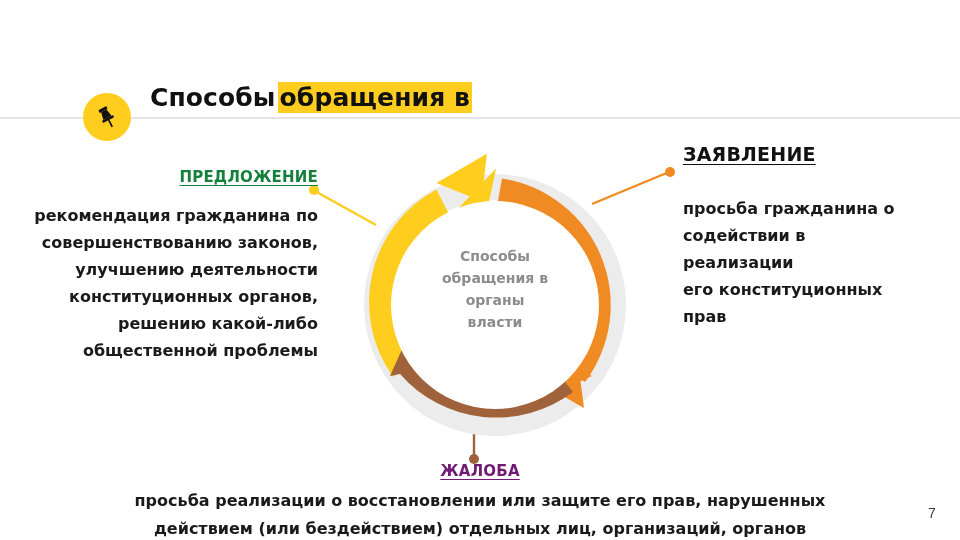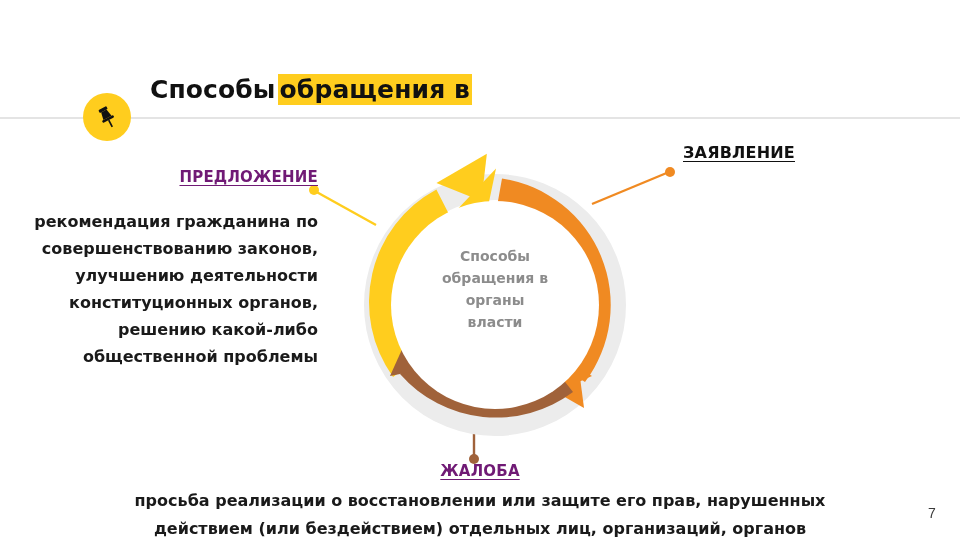--- a/index.html
+++ b/index.html
@@ -46,21 +46,21 @@
     display: flex;
     align-items: center;
     justify-content: center;
   }
   .pin-badge svg { display: block; }
 
   
   .title-block {
     position: absolute;
     left: 148px;
-    top: 74px;
+    top: 82px;
     width: 420px;
   }
   .title-line {
     font-size: 25px;
     font-weight: bold;
     color: #111111;
     line-height: 32px;
     letter-spacing: 0.1px;
     white-space: nowrap;
   }
@@ -101,43 +101,43 @@
   .callout-left {
     position: absolute;
     left: 0px;
     top: 168px;
     width: 318px;
     text-align: right;
   }
   .callout-left .heading {
     font-size: 15px;
     font-weight: bold;
-    color: #701a75;
+    color: #15803d;
     text-decoration: underline;
     text-underline-offset: 3px;
-    margin-bottom: 22px;
+    margin-bottom: 16px;
     letter-spacing: 0.2px;
   }
   .callout-left .body {
     font-size: 16px;
     font-weight: bold;
     color: #1a1a1a;
     line-height: 27px;
   }
 
   
   .callout-right {
     position: absolute;
     left: 683px;
     top: 143px;
     width: 270px;
     text-align: left;
   }
   .callout-right .heading {
-    font-size: 16px;
+    font-size: 19px;
     font-weight: bold;
     color: #111111;
     text-decoration: underline;
     text-underline-offset: 3px;
     margin-bottom: 30px;
     letter-spacing: 0.2px;
   }
   .callout-right .body {
     font-size: 16px;
     font-weight: bold;
@@ -271,20 +271,27 @@
     </div>
   </div>
 
   <div class="callout-left">
     <div class="heading">ПРЕДЛОЖЕНИЕ</div>
     <div class="body">рекомендация гражданина по совершенствованию законов, улучшению деятельности конституционных органов, решению какой-либо общественной проблемы</div>
   </div>
 
   <div class="callout-right">
     <div class="heading">ЗАЯВЛЕНИЕ </div>
+    <div class="body">
+      <div>просьба гражданина о</div>
+      <div>содействии в</div>
+      <div>реализации</div>
+      <div>его конституционных</div>
+      <div>прав</div>
+    </div>
   </div>
 
   <div class="callout-bottom">
     <div class="heading">ЖАЛОБА</div>
     <div class="body">
       <div>просьба реализации о восстановлении или защите его прав, нарушенных</div>
       <div>действием (или бездействием) отдельных лиц, организаций, органов</div>
     </div>
   </div>
 

